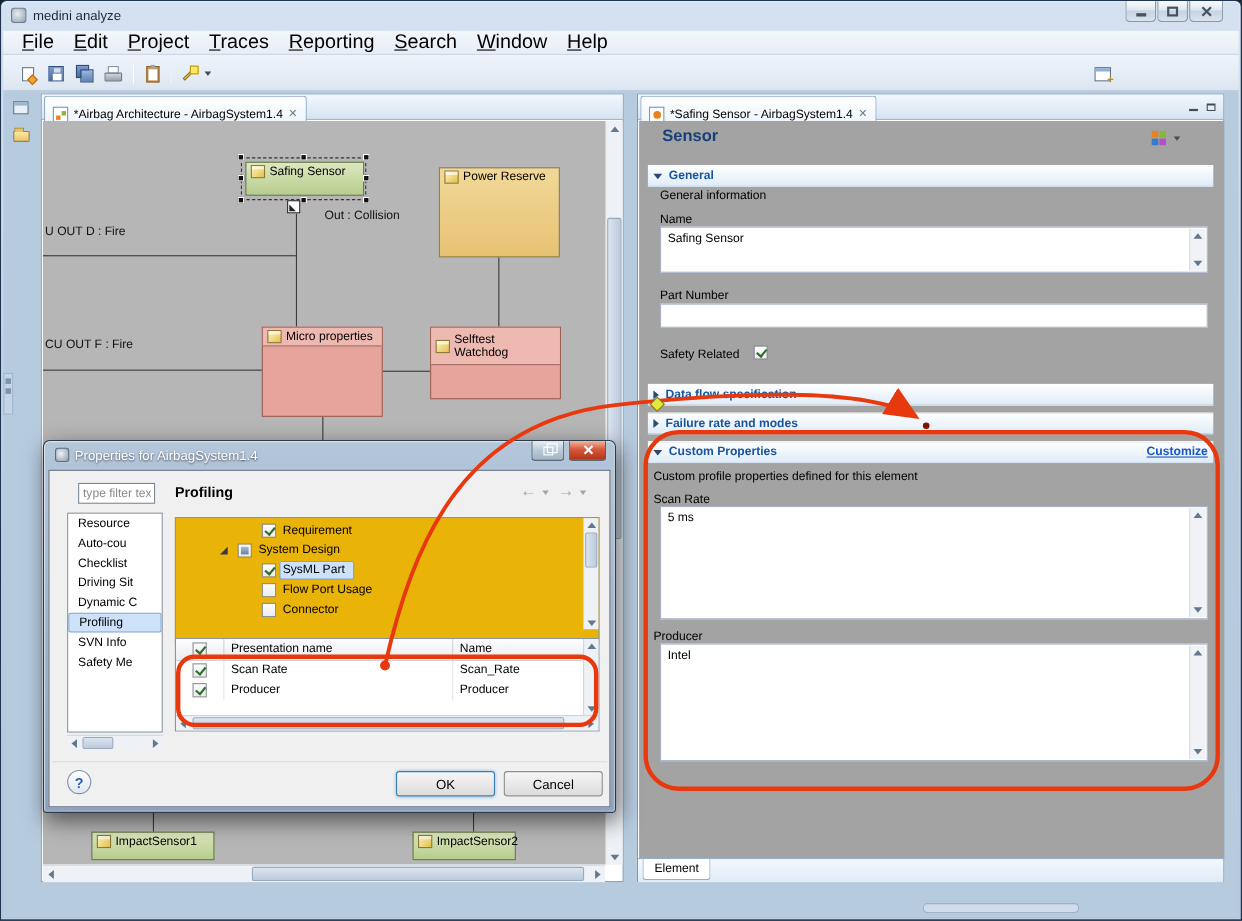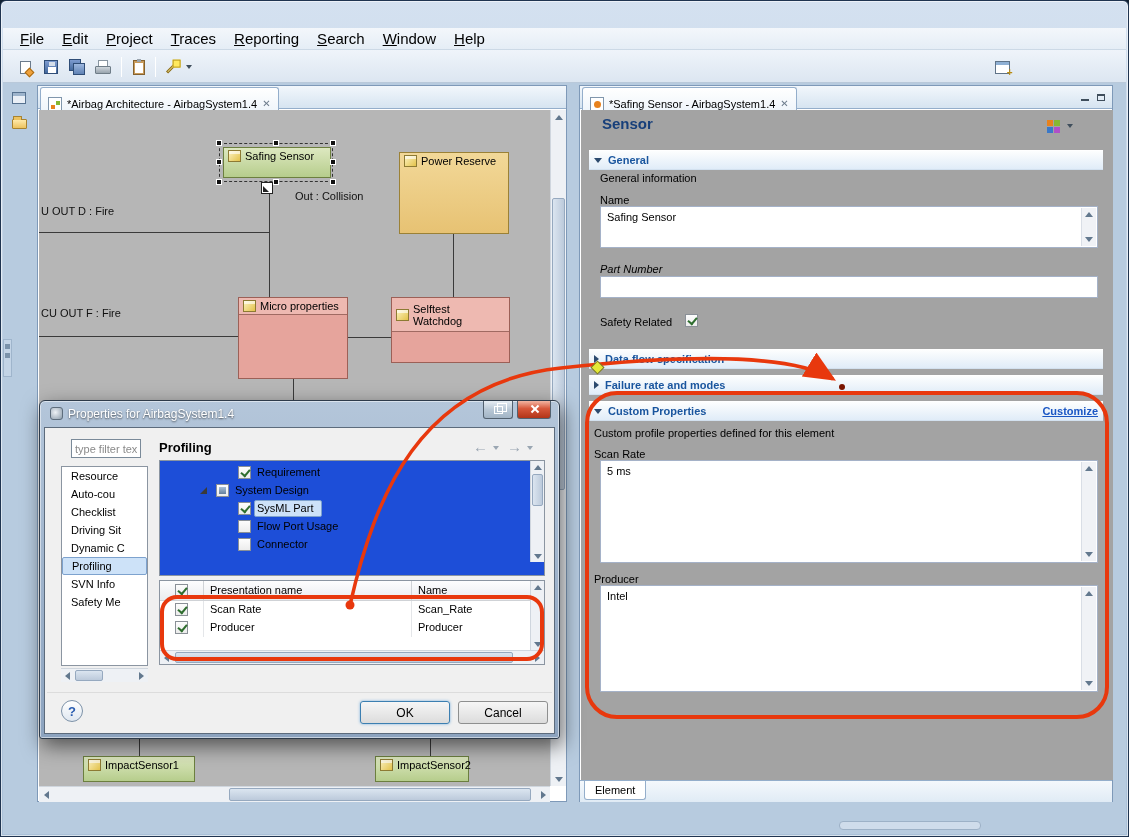--- a/index.html
+++ b/index.html
@@ -14,21 +14,21 @@
 .glyph-min{width:9px;height:3px;background:#44535f;margin-top:7px;}
 .glyph-max{width:10px;height:9px;border:2px solid #44535f;}
 .glyph-x{position:relative;width:11px;height:11px;}
 .glyph-x::before,.glyph-x::after{content:"";position:absolute;left:5px;top:0;width:2px;height:11px;background:#44535f;}
 .glyph-x::before{transform:rotate(45deg);} .glyph-x::after{transform:rotate(-45deg);}
 .glyph-x.white::before,.glyph-x.white::after{background:#fff;width:2px;height:10px;}
 .glyph-restore{width:9px;height:8px;border:1px solid #fff;position:relative;margin-top:1px;}
 .glyph-restore::before{content:"";position:absolute;left:2px;top:-4px;width:8px;height:7px;border:1px solid #fff;}
 
 .menubar{position:absolute;left:2px;top:27px;right:2px;height:22px;background:linear-gradient(#f3f7fb,#e5edf6);border-bottom:1px solid #ccd9e6;display:flex;align-items:center;padding-left:8px;}
-.menu-item{display:inline-block;padding:3px 9px;font-size:15px;}
+.menu-item{display:inline-block;padding:3px 9px;font-size:18px;}
 .menu-item::first-letter{text-decoration:underline;}
 .toolbar{position:absolute;left:2px;top:49px;right:2px;height:33px;background:linear-gradient(#eff4fa,#dce6f1);border-bottom:1px solid #b9c9da;}
 .tbtn{position:absolute;top:5px;width:24px;height:24px;border-radius:3px;display:flex;align-items:center;justify-content:center;}
 .tsep{position:absolute;top:7px;width:1px;height:20px;background:#c0cedd;border-right:1px solid #fff;}
 .ic-page{width:11px;height:13px;background:#fff;border:1px solid #6b7b8c;position:relative;}
 .ic-star{position:absolute;right:-3px;bottom:-3px;width:7px;height:7px;background:#f0a23c;border:1px solid #a86a14;transform:rotate(45deg);}
 .ic-floppy{width:14px;height:14px;background:linear-gradient(#7d9bd0,#44699e);border:1px solid #2f4d77;position:relative;}
 .ic-floppy::before{content:"";position:absolute;left:3px;bottom:0;width:8px;height:6px;background:#fff;}
 .ic-floppy::after{content:"";position:absolute;left:4px;top:1px;width:6px;height:4px;background:#d5deea;}
 .ic-floppy2{position:absolute;left:4px;top:4px;width:12px;height:12px;background:linear-gradient(#7d9bd0,#44699e);border:1px solid #2f4d77;}
@@ -118,21 +118,21 @@
 .dlgbtn.glass{background:linear-gradient(#e6edf4,#b9c8d6 50%,#a2b4c5);}
 .dlgbtn.red{background:linear-gradient(#f2b5a2,#d6573a 45%,#b23418);}
 .dbody{position:absolute;left:4px;right:4px;top:26px;bottom:4px;background:#f0f0f0;border:1px solid #5c6b7c;}
 .filterbox{position:absolute;left:26px;top:11px;width:70px;height:19px;border:1px solid #7a8a99;background:#fff;font-family:"Liberation Sans",sans-serif;font-size:11px;color:#8a8a8a;padding:0 3px;overflow:hidden;white-space:nowrap;}
 .dlist{position:absolute;left:16px;top:38px;width:87px;height:200px;background:#fff;border:1px solid #8b95a1;overflow:hidden;}
 .dlist .item{height:18px;line-height:18px;padding-left:9px;white-space:nowrap;overflow:hidden;}
 .dlist .item.sel{background:#cde2f8;border:1px solid #7da2ce;border-radius:2px;line-height:16px;}
 .dpage-title{position:absolute;left:114px;top:12px;font-size:13px;font-weight:bold;}
 .navarrow{position:absolute;top:10px;color:#9aa6b2;font-size:15px;}
 .navcaret{position:absolute;top:18px;width:0;height:0;border-left:3px solid transparent;border-right:3px solid transparent;border-top:4px solid #9aa6b2;}
-.dtree{position:absolute;left:114px;top:32px;width:386px;height:116px;background:#1d4ed8;border:1px solid #8b95a1;}
+.dtree{position:absolute;left:114px;top:42px;width:386px;height:116px;background:#eab308;border:1px solid #8b95a1;}
 .trow{position:absolute;left:0;right:14px;height:18px;font-size:11px;}
 .trow .lbl{position:absolute;top:2px;white-space:nowrap;}
 .expander{position:absolute;width:0;height:0;border-bottom:7px solid #3a3a3a;border-left:7px solid transparent;}
 .tree-sel{position:absolute;background:#cde2f8;border:1px solid #7da2ce;border-radius:2px;}
 .dtable{position:absolute;left:114px;top:152px;width:386px;height:85px;background:#fff;border:1px solid #8b95a1;}
 .thead{position:absolute;left:0;top:0;right:14px;height:20px;background:linear-gradient(#fdfdfe,#eaecef);border-bottom:1px solid #cfd2d6;display:flex;}
 .thcell{border-right:1px solid #cfd2d6;padding:3px 6px;font-size:11px;position:relative;}
 .trowdata{position:absolute;left:0;right:14px;height:18px;display:flex;font-size:11px;}
 .tcell{border-right:1px solid #e4e6e9;padding:2px 6px;position:relative;white-space:nowrap;overflow:hidden;}
 .dsep{position:absolute;left:2px;right:2px;top:264px;border-top:1px solid #dcdcdc;}
@@ -141,20 +141,33 @@
 .pbtn.default{border-color:#3c7fb1;box-shadow:0 0 3px #7ab0dd;}
 
 .status-slot{position:absolute;left:838px;top:820px;width:142px;height:9px;background:#cfdceb;border:1px solid #9db1c7;border-radius:4px;}
 .anno{position:absolute;inset:0;z-index:60;pointer-events:none;}
 </style>
 </head>
 <body>
 
 <div class="window">
 
+  <div class="titlebar">
+    <div class="app-icon"></div>
+    <div class="win-title">medini analyze</div>
+    <div class="winbtn" style="left:1022px;width:28px;">
+        <span class="glyph-min"></span>
+      </div>
+    <div class="winbtn" style="left:1051px;width:28px;">
+        <span class="glyph-max"></span>
+      </div>
+    <div class="winbtn" style="left:1080px;width:31px;">
+        <span class="glyph-x"></span>
+      </div>
+  </div>
 
   <div class="menubar">
     <span class="menu-item">File</span>
     <span class="menu-item">Edit</span>
     <span class="menu-item">Project</span>
     <span class="menu-item">Traces</span>
     <span class="menu-item">Reporting</span>
     <span class="menu-item">Search</span>
     <span class="menu-item">Window</span>
     <span class="menu-item">Help</span>
@@ -353,21 +366,21 @@
           <div class="val">Safing Sensor</div>
           <div class="tvs">
             <div class="sbox" style="top:0;">
                 <span class="arr-up"></span>
               </div>
             <div class="sbox" style="bottom:0;">
                 <span class="arr-down"></span>
               </div>
           </div>
         </div>
-        <div class="flabel" style="left:19px;top:153px;font-style:italic;">Part Number</div>
+        <div class="flabel" style="left:19px;top:153px;">Part Number</div>
         <div class="tbox" style="left:19px;top:166px;width:498px;height:22px;">
           <div class="val"></div>
         </div>
         <div class="flabel" style="left:19px;top:206px;">Safety Related</div>
         <span class="cb inline checked" style="position:absolute;left:98px;top:204px;"></span>
 
         <div class="secbar" style="top:239px;">
           <span class="twist-right"></span>
           <span>Data flow specification</span>
         </div>

